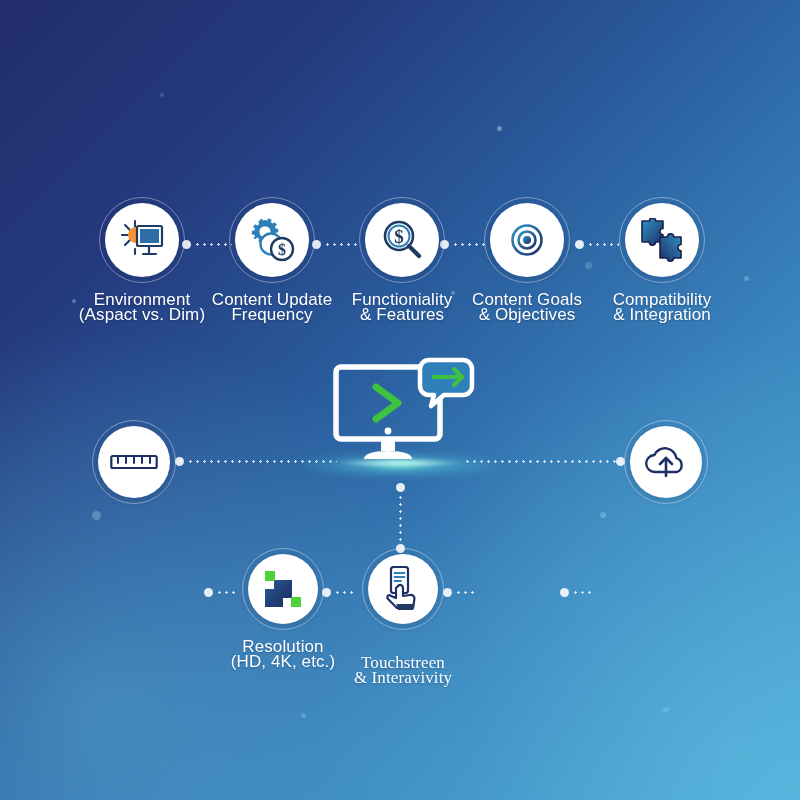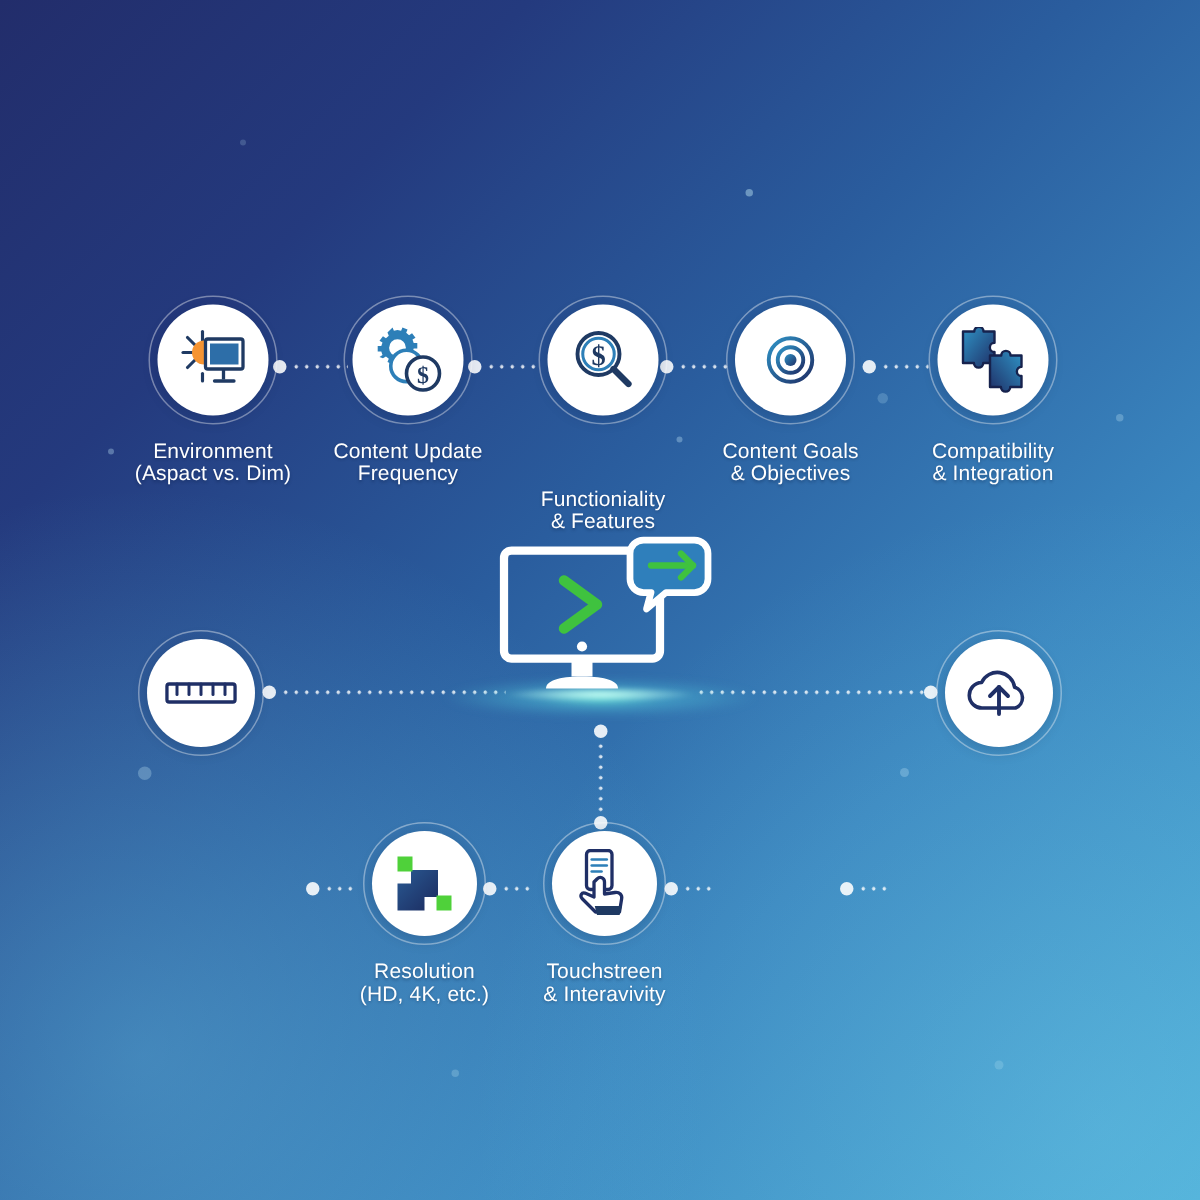--- a/index.html
+++ b/index.html
@@ -38,21 +38,21 @@
   .disc{
     position:absolute;border-radius:50%;background:#fff;
     box-sizing:border-box;
     display:flex;align-items:center;justify-content:center;
     box-shadow:0 2px 10px rgba(10,25,60,.22);
   }
   .disc svg{display:block;}
   .label{
     position:absolute;left:50%;transform:translateX(-50%);
     text-align:center;color:#ffffff;
-    font-size:14px;line-height:14.5px;letter-spacing:.1px;
+    font-size:17px;line-height:14.5px;letter-spacing:.1px;
     white-space:nowrap;text-shadow:0 1px 2px rgba(10,25,60,.35);
   }
 
   
   .conn-h{
     position:absolute;height:3px;
     background-image:radial-gradient(circle, rgba(255,255,255,.80) 1.1px, rgba(255,255,255,0) 1.4px);
     background-size:7px 3px;background-repeat:repeat-x;background-position:0 50%;
   }
   .conn-v{
@@ -155,21 +155,21 @@
   <div class="node" style="left:359px;top:197px;width:86px;height:86px;">
     <div class="ring" style="width:86px;height:86px;"></div>
     <div class="disc" style="left:6px;top:6px;width:74px;height:74px;">
       <svg width="44" height="44" viewBox="0 0 44 44">
         <circle cx="19" cy="18" r="14" fill="#fff" stroke="#1f3a63" stroke-width="2.6"></circle>
         <circle cx="19" cy="18" r="10.5" fill="none" stroke="#2d7fb8" stroke-width="2"></circle>
         <text x="19" y="25" font-family="Liberation Serif, serif" font-size="19" font-weight="bold" fill="#1f3a63" text-anchor="middle">$</text>
         <line x1="29" y1="28" x2="39" y2="38" stroke="#1f3a63" stroke-width="4.2" stroke-linecap="round"></line>
       </svg>
     </div>
-    <div class="label" style="top:96px;margin-top:32px;">
+    <div class="label" style="top:96px;">
       <div>Functioniality</div>
       <div>&amp; Features</div>
     </div>
   </div>
 
   <div class="node" style="left:484px;top:197px;width:86px;height:86px;">
     <div class="ring" style="width:86px;height:86px;"></div>
     <div class="disc" style="left:6px;top:6px;width:74px;height:74px;">
       <svg width="44" height="44" viewBox="0 0 44 44">
         <defs>
@@ -307,21 +307,21 @@
         <rect x="9" y="1" width="17" height="26" rx="2.6" fill="#fff" stroke="#1f2f66" stroke-width="2.2"></rect>
         <g stroke="#2d7fb8" stroke-width="1.8" stroke-linecap="round">
           <line x1="12.5" y1="7" x2="22.5" y2="7"></line>
           <line x1="12.5" y1="11" x2="22.5" y2="11"></line>
           <line x1="12.5" y1="15" x2="19" y2="15"></line>
         </g>
         <path d="M16 20c2-2 5-1 5 2v8l7-1c3-.4 5 1.6 4.4 4.4L31 42H15l-9-9c-1.6-1.8-.2-4.4 2-3.6L14 32V22z" fill="#fff" stroke="#1f2f66" stroke-width="2.2" stroke-linejoin="round"></path>
         <path d="M14.5 38h18l-1.4 6H16z" fill="#1f3a63"></path>
       </svg>
     </div>
-    <div class="label" style="top:92px;">
+    <div class="label" style="top:108px;font-family:Liberation Serif, serif;">
       <div>Touchstreen</div>
       <div>&amp; Interavivity</div>
     </div>
   </div>
 
 
 
 </div>
 
 </body></html>

